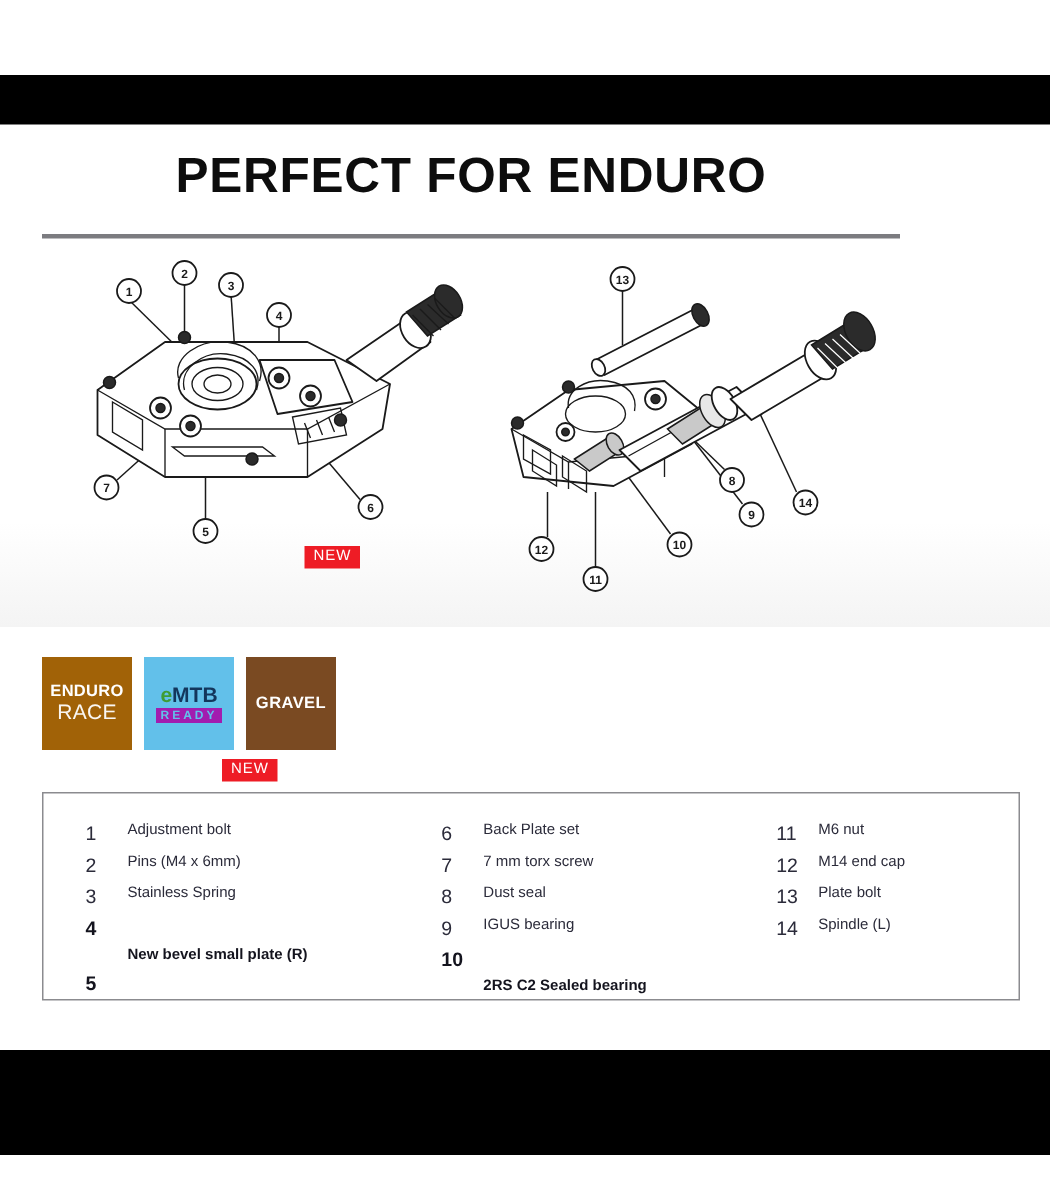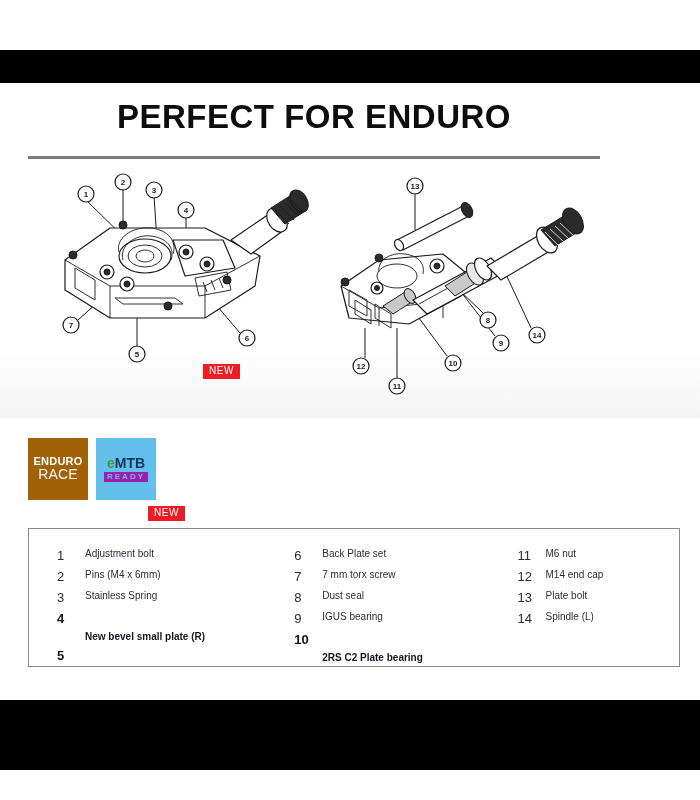--- a/index.html
+++ b/index.html
@@ -294,20 +294,23 @@
 
   <div class="badges">
     <div class="badge enduro">
       <span class="b-l1">ENDURO</span>
       <span class="b-l2">RACE</span>
     </div>
     <div class="badge emtb">
       <span class="emtb-top"><span class="e">e</span><span class="mtb">MTB</span></span>
       <span class="emtb-ready">READY</span>
     </div>
+    <div class="badge gravel">
+      <span class="gravel-l">GRAVEL</span>
+    </div>
   </div>
 
   <div class="legend-box">
     <div class="legend-cols">
 
       <div class="legend-col c1">
         <div class="legend-row">
             <span class="legend-num">1</span>
             <span class="legend-label">Adjustment bolt</span>
           </div>
@@ -340,21 +343,21 @@
         <div class="legend-row">
             <span class="legend-num">8</span>
             <span class="legend-label">Dust seal</span>
           </div>
         <div class="legend-row">
             <span class="legend-num">9</span>
             <span class="legend-label">IGUS bearing</span>
           </div>
         <div class="legend-row bold">
             <span class="legend-num">10</span>
-            <span class="legend-label bold">2RS C2 Plate bearing</span>
+            <span class="legend-label bold">2RS C2 Sealed bearing</span>
           </div>
       </div>
 
       <div class="legend-col c3">
         <div class="legend-row">
             <span class="legend-num">11</span>
             <span class="legend-label">M6 nut</span>
           </div>
         <div class="legend-row">
             <span class="legend-num">12</span>

